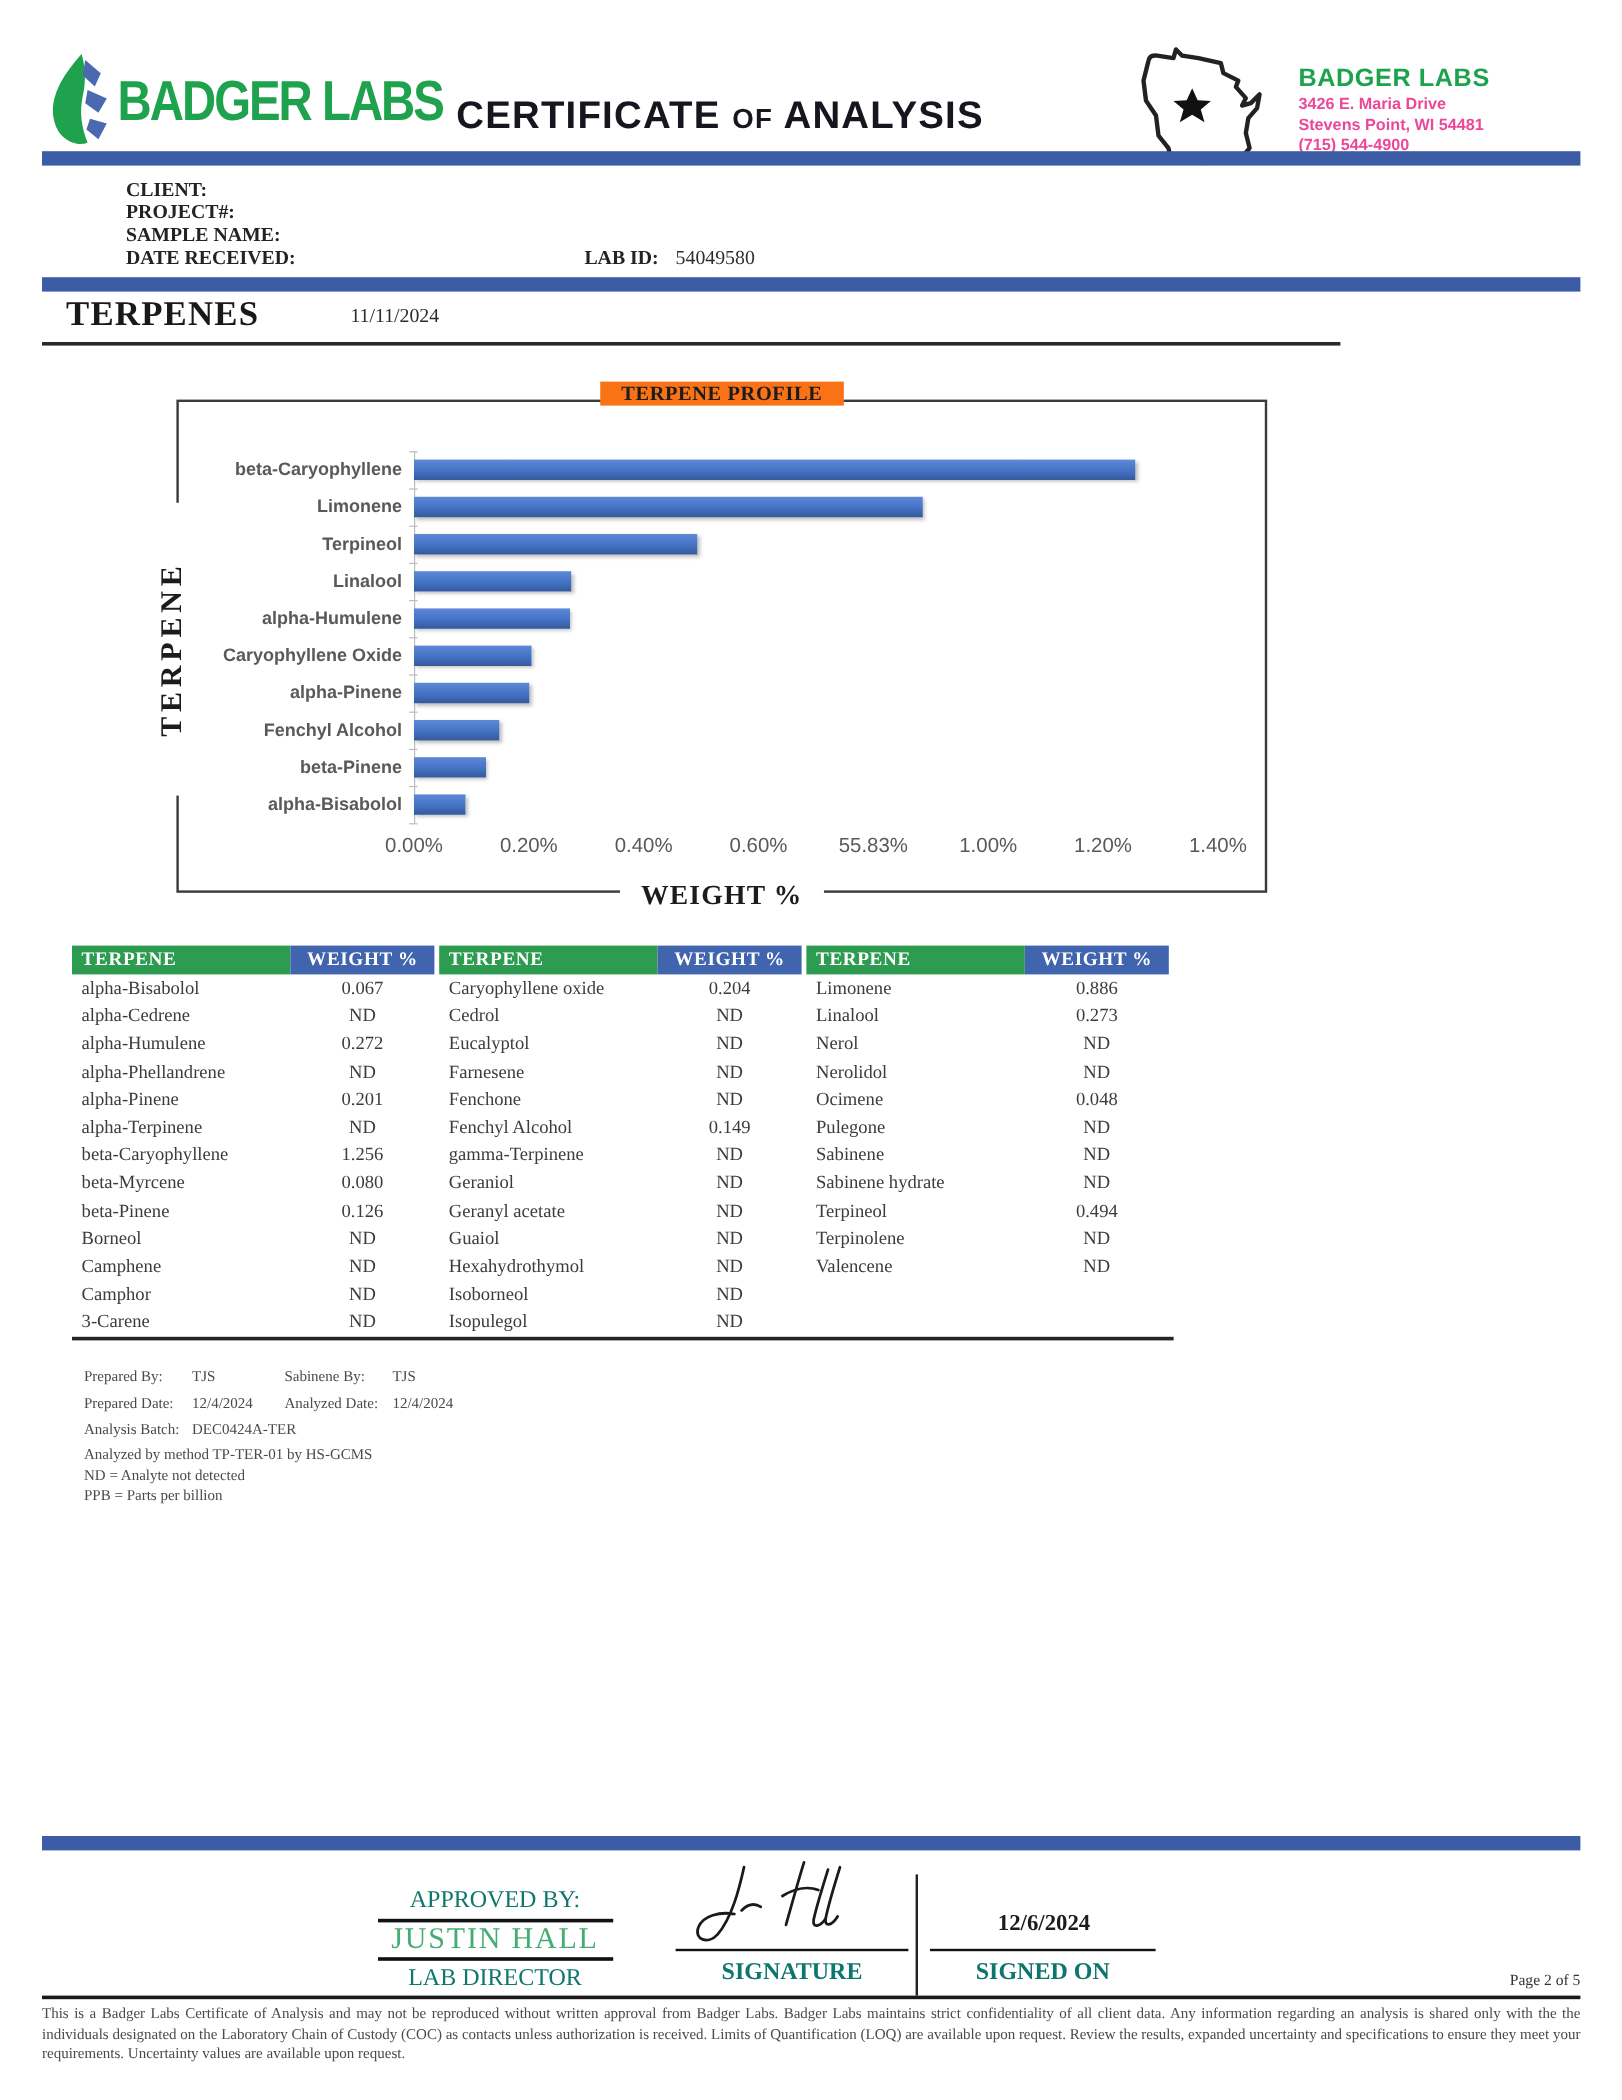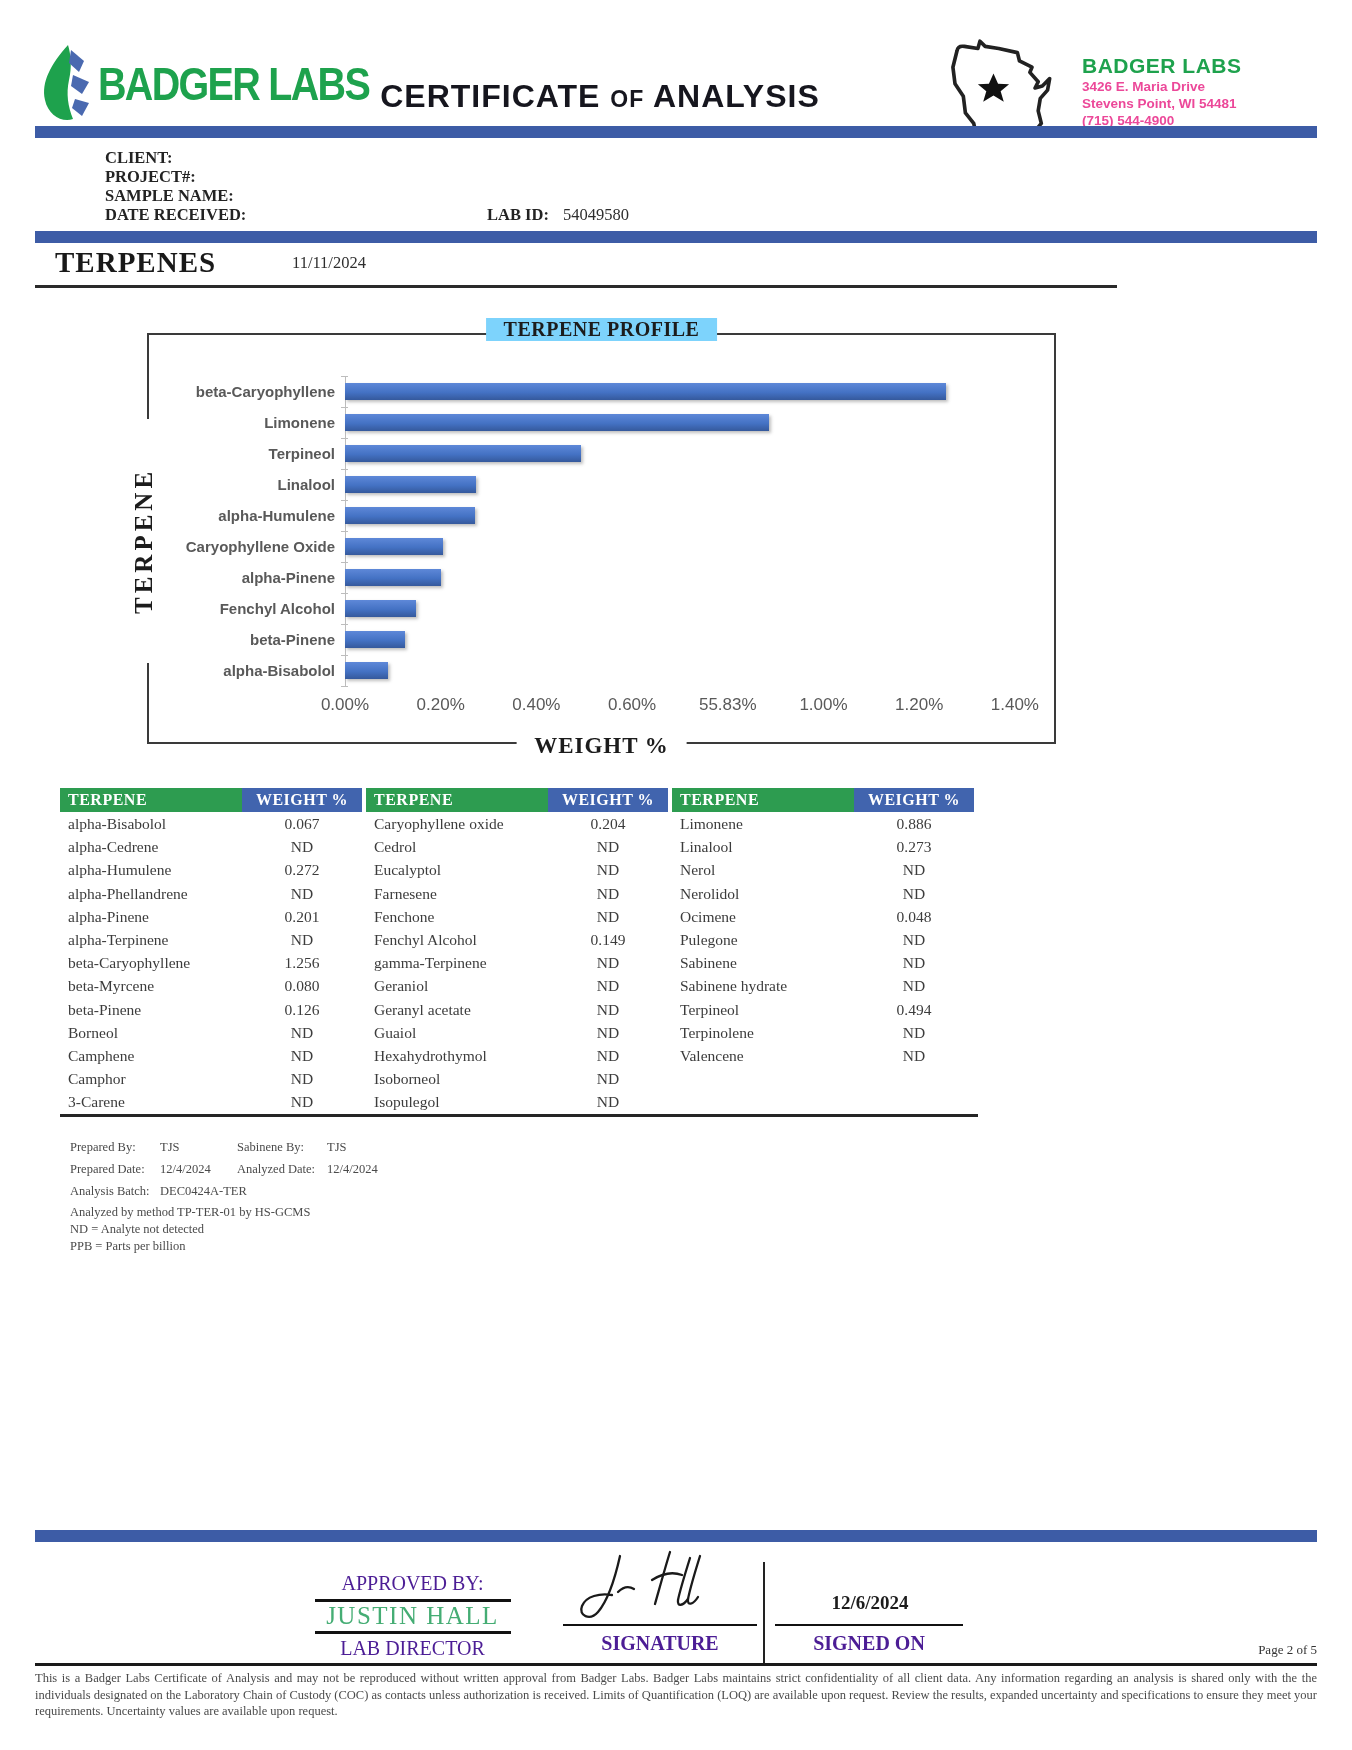--- a/index.html
+++ b/index.html
@@ -22,22 +22,22 @@
   
   .info-label{position:absolute;left:105px;font-weight:bold;font-size:16.5px;color:#232323;}
   .info-val{position:absolute;font-size:16.5px;color:#2e2e2e;}
 
   
   #terpenes-title{position:absolute;left:55px;top:246px;font-weight:bold;font-size:29px;color:#191919;letter-spacing:1px;}
   #terpenes-rule{position:absolute;left:35px;top:285px;width:1082px;height:2.5px;background:#2a2a2a;}
 
   
   #chart-box{position:absolute;left:147px;top:333px;width:905px;height:407px;border:2px solid #3a3a3a;}
-  #chart-title{position:absolute;top:-17px;left:50%;transform:translateX(-50%);background:#7dd3fc;
-      padding:0 18px;font-weight:bold;font-size:20px;color:#1c1c1c;letter-spacing:.5px;white-space:nowrap;}
+  #chart-title{position:absolute;top:-17px;left:50%;transform:translateX(-50%);background:#f97316;
+      padding:0 18px;font-weight:bold;font-size:17px;color:#1c1c1c;letter-spacing:.5px;white-space:nowrap;}
   #chart-xlabel{position:absolute;bottom:-17px;left:50%;transform:translateX(-50%);background:#fff;
       padding:0 18px;font-weight:bold;font-size:23px;color:#1c1c1c;letter-spacing:1px;white-space:nowrap;}
   #chart-ylabel{position:absolute;left:-19px;top:84px;height:244px;background:#fff;
       writing-mode:vertical-rl;transform:rotate(180deg);text-align:center;
       font-weight:bold;font-size:25px;color:#1c1c1c;letter-spacing:4px;}
   #chart-rows{position:absolute;left:0;top:41px;width:100%;}
   .chart-row{display:flex;height:31px;}
   .chart-cat{width:186px;padding-right:10px;text-align:right;line-height:31px;
       font-family:"Liberation Sans",sans-serif;font-size:15px;font-weight:600;color:#595959;white-space:nowrap;}
   .chart-barwrap{position:relative;flex:1;}
@@ -57,21 +57,21 @@
   .td{height:23.2px;line-height:23.2px;font-size:15.5px;color:#3c3c3c;white-space:nowrap;}
   .td.name{padding-left:8px;}
   .td.val{text-align:center;}
   #table-bottom-rule{position:absolute;left:60px;top:1114px;width:918px;height:3px;background:#252525;}
 
   
   .note{position:absolute;font-size:12.5px;color:#4a4a4a;white-space:nowrap;}
 
   
   .appr-line{position:absolute;height:2.5px;background:#111;}
-  .appr-text{position:absolute;text-align:center;font-size:20px;color:#4c1d95;}
+  .appr-text{position:absolute;text-align:center;font-size:20px;color:#0f766e;}
   #approver-name{position:absolute;left:300px;top:1602px;width:225px;text-align:center;
       font-size:25px;color:#45ad74;letter-spacing:1.5px;}
   #signed-date{position:absolute;left:775px;top:1592px;width:190px;text-align:center;
       font-weight:bold;font-size:19px;color:#1c1c1c;}
   #vert-divider{position:absolute;left:763px;top:1562px;width:2px;height:101px;background:#222;}
 
   
   #page-label{position:absolute;left:1100px;top:1642px;width:217px;text-align:right;font-size:13px;color:#333;}
   #disclaimer-rule{position:absolute;left:35px;top:1663px;width:1282px;height:3px;background:#1a1a1a;}
   #disclaimer{position:absolute;left:35px;top:1670px;width:1282px;font-size:12.5px;color:#4a4a4a;

